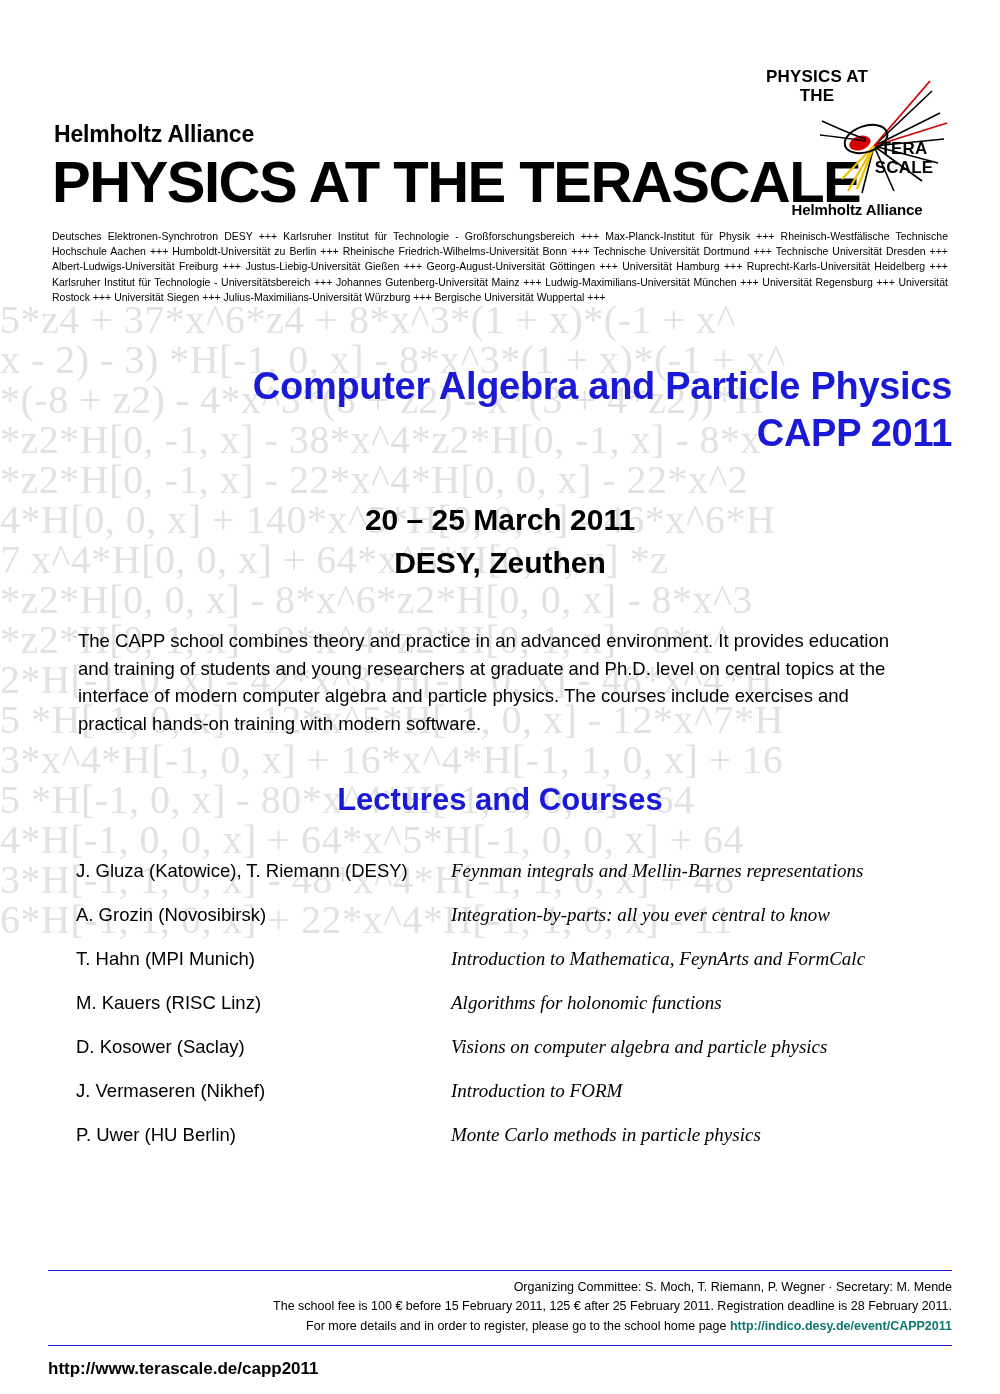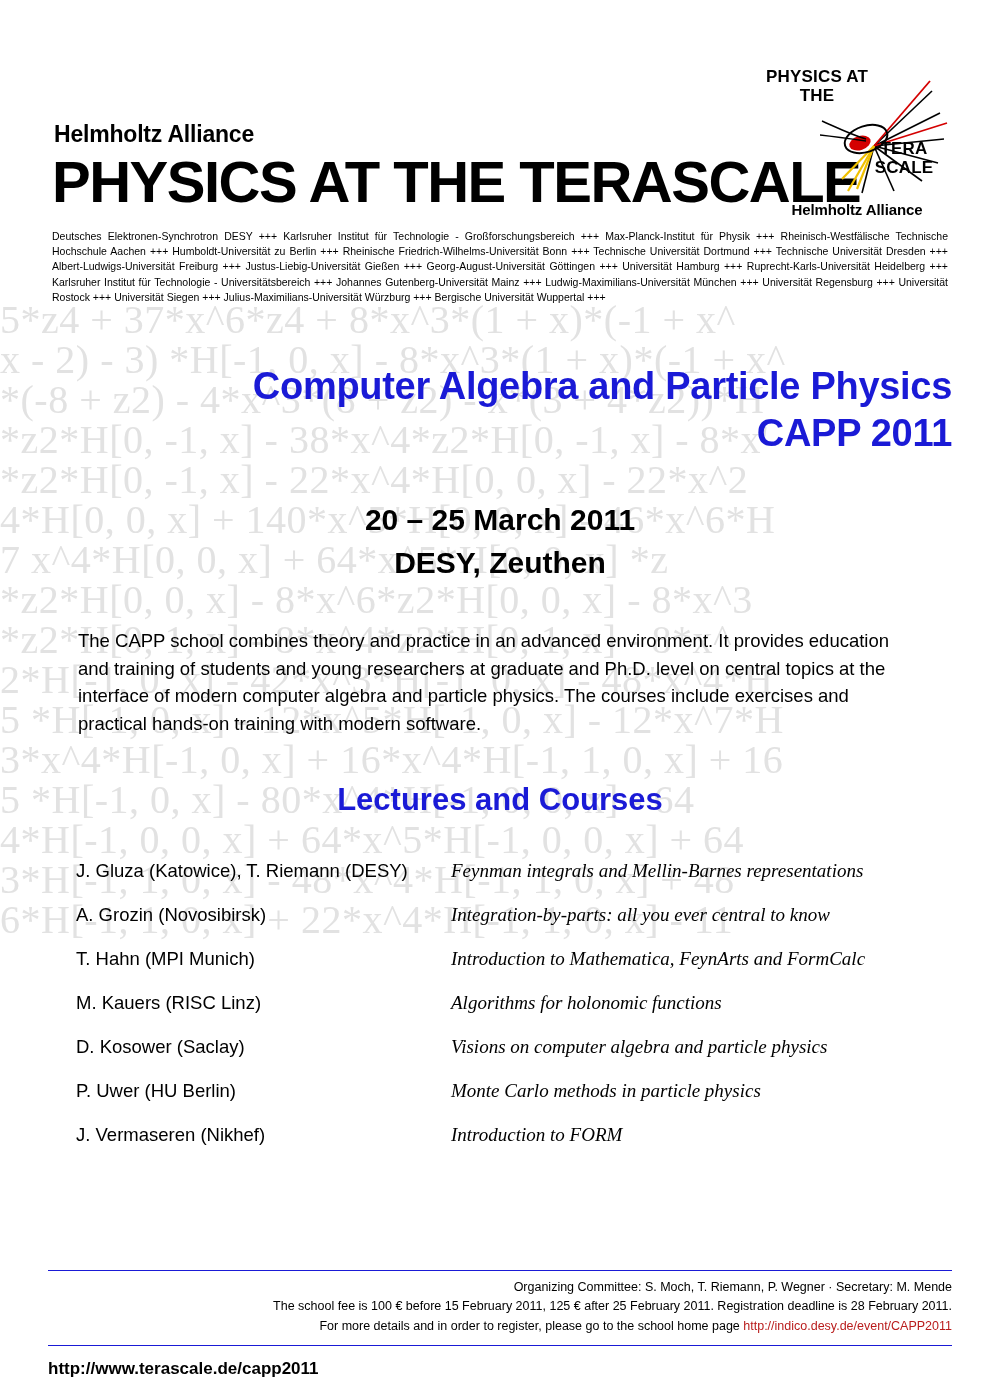--- a/index.html
+++ b/index.html
@@ -166,21 +166,21 @@
     border: 0;
     border-top: 1px solid #1a1ad6;
     margin: 0;
   }
   .footer-text {
     text-align: right;
     font-size: 12.5px;
     line-height: 1.55;
     padding: 7px 0 9px 0;
   }
-  .footer-text a { color: #b91c1c; text-decoration: none; }
+  .footer-text a { color: #0f766e; text-decoration: none; font-weight: bold; }
   .url {
     text-align: left;
     font-size: 17px;
     font-weight: bold;
     padding-top: 13px;
   }
   .url a { color: #000; text-decoration: none; }
 </style>
 </head>
 <body>
@@ -273,26 +273,26 @@
       </tr>
       <tr>
         <td class="lec-name">M. Kauers (RISC Linz)</td>
         <td class="lec-topic">Algorithms for holonomic functions</td>
       </tr>
       <tr>
         <td class="lec-name">D. Kosower (Saclay)</td>
         <td class="lec-topic">Visions on computer algebra and particle physics</td>
       </tr>
       <tr>
+        <td class="lec-name">J. Vermaseren (Nikhef)</td>
+        <td class="lec-topic">Introduction to FORM</td>
+      </tr>
+      <tr>
         <td class="lec-name">P. Uwer (HU Berlin)</td>
         <td class="lec-topic">Monte Carlo methods in particle physics</td>
-      </tr>
-      <tr>
-        <td class="lec-name">J. Vermaseren (Nikhef)</td>
-        <td class="lec-topic">Introduction to FORM</td>
       </tr>
     </tbody>
   </table>
 
   <div class="footer">
     <hr class="rule">
     <div class="footer-text">
       <div>Organizing Committee: S. Moch, T. Riemann, P. Wegner · Secretary: M. Mende</div>
       <div>The school fee is 100 € before 15 February 2011, 125 € after 25 February 2011. Registration deadline is 28 February 2011.</div>
       <div>

